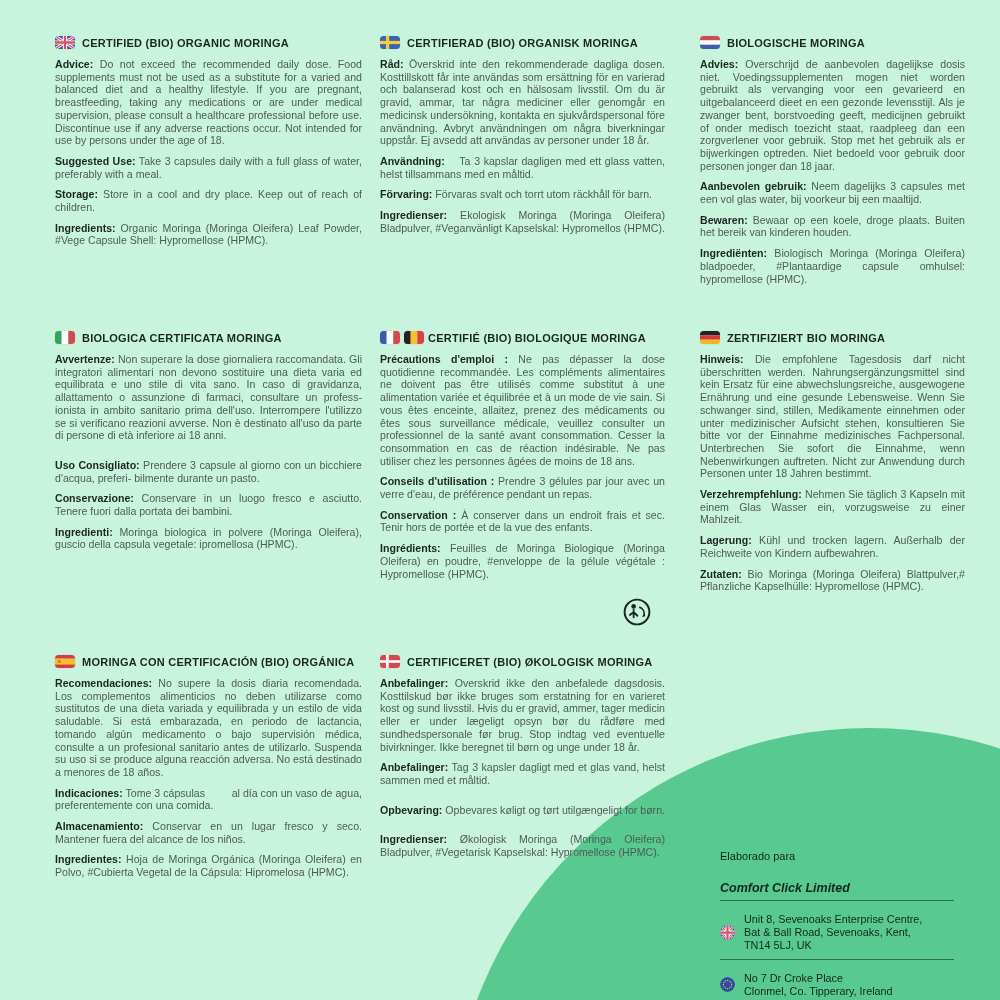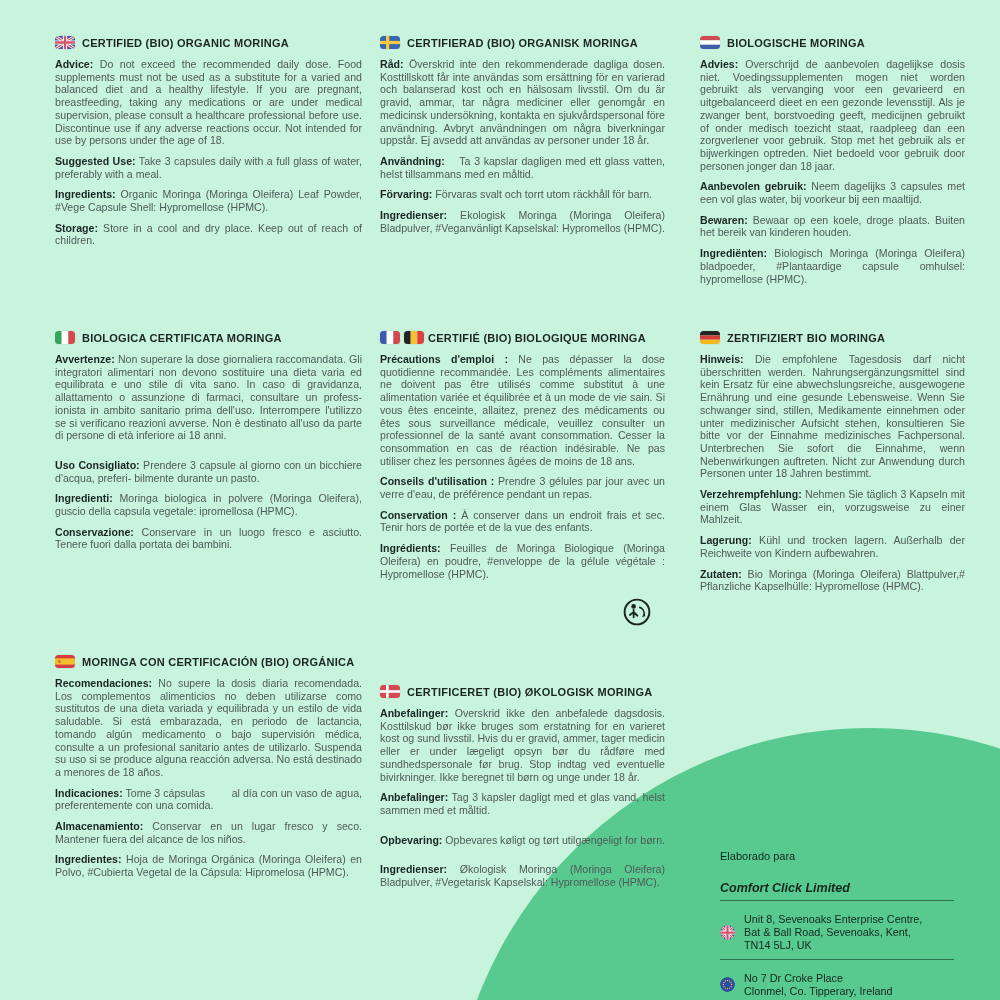--- a/index.html
+++ b/index.html
@@ -61,22 +61,22 @@
             <path d="M0,0 60,40 M60,0 0,40" stroke="#ffffff" stroke-width="9"></path>
             <path d="M0,0 60,40 M60,0 0,40" stroke="#d4556a" stroke-width="4"></path>
             <path d="M30,0 V40 M0,20 H60" stroke="#ffffff" stroke-width="13"></path>
             <path d="M30,0 V40 M0,20 H60" stroke="#d4556a" stroke-width="7"></path>
           </svg>
         </span>
       <h2>CERTIFIED (BIO) ORGANIC MORINGA</h2>
     </header>
     <p><b>Advice:</b> <span>Do not exceed the recommended daily dose. Food supplements must not be used as a substitute for a varied and balanced diet and a healthy lifestyle. If you are pregnant, breastfeeding, taking any medications or are under medical supervision, please consult a healthcare professional before use. Discontinue use if any adverse reactions occur. Not intended for use by persons under the age of 18.</span></p>
     <p><b>Suggested Use:</b> <span>Take 3 capsules daily with a full glass of water, preferably with a meal.</span></p>
+    <p><b>Storage:</b> <span>Store in a cool and dry place. Keep out of reach of children.</span></p>
     <p><b>Ingredients:</b> <span>Organic Moringa (Moringa Oleifera) Leaf Powder, #Vege Capsule Shell: Hypromellose (HPMC).</span></p>
-    <p><b>Storage:</b> <span>Store in a cool and dry place. Keep out of reach of children.</span></p>
   </section>
 
   <section class="panel" style="left:380px;top:36px;width:285px">
     <header class="sec-head">
       <span class="flag">
           <svg viewBox="0 0 20 13" preserveAspectRatio="none">
             <rect width="20" height="13" fill="#3a66b0"></rect>
             <rect x="6" width="3.2" height="13" fill="#f6c940"></rect>
             <rect y="4.9" width="20" height="3.2" fill="#f6c940"></rect>
           </svg>
@@ -112,22 +112,22 @@
           <svg viewBox="0 0 20 13" preserveAspectRatio="none">
             <rect width="6.7" height="13" fill="#35a55c"></rect>
             <rect x="6.7" width="6.6" height="13" fill="#ffffff"></rect>
             <rect x="13.3" width="6.7" height="13" fill="#d4494f"></rect>
           </svg>
         </span>
       <h2>BIOLOGICA CERTIFICATA MORINGA</h2>
     </header>
     <p><b>Avvertenze:</b> <span>Non superare la dose giornaliera raccomandata. Gli integratori alimentari non devono sostituire una dieta varia ed equilibrata e uno stile di vita sano. In caso di gravidanza, allattamento o assunzione di farmaci, consultare un profess- ionista in ambito sanitario prima dell'uso. Interrompere l'utilizzo se si verificano reazioni avverse. Non è destinato all'uso da parte di persone di età inferiore ai 18 anni.</span></p>
     <p class="mt-lg"><b>Uso Consigliato:</b> <span>Prendere 3 capsule al giorno con un bicchiere d'acqua, preferi- bilmente durante un pasto.</span></p>
+    <p><b>Conservazione:</b> <span>Conservare in un luogo fresco e asciutto. Tenere fuori dalla portata dei bambini.</span></p>
     <p><b>Ingredienti:</b> <span>Moringa biologica in polvere (Moringa Oleifera), guscio della capsula vegetale: ipromellosa (HPMC).</span></p>
-    <p><b>Conservazione:</b> <span>Conservare in un luogo fresco e asciutto. Tenere fuori dalla portata dei bambini.</span></p>
   </section>
 
   <section class="panel" style="left:380px;top:331px;width:285px">
     <header class="sec-head" style="gap:4px">
       <span class="flag">
           <svg viewBox="0 0 20 13" preserveAspectRatio="none">
             <rect width="6.7" height="13" fill="#3f5aa8"></rect>
             <rect x="6.7" width="6.6" height="13" fill="#ffffff"></rect>
             <rect x="13.3" width="6.7" height="13" fill="#d4494f"></rect>
           </svg>
@@ -174,21 +174,21 @@
           </svg>
         </span>
       <h2>MORINGA CON CERTIFICACIÓN (BIO) ORGÁNICA</h2>
     </header>
     <p><b>Recomendaciones:</b> <span>No supere la dosis diaria recomendada. Los complementos alimenticios no deben utilizarse como sustitutos de una dieta variada y equilibrada y un estilo de vida saludable. Si está embarazada, en periodo de lactancia, tomando algún medicamento o bajo supervisión médica, consulte a un profesional sanitario antes de utilizarlo. Suspenda su uso si se produce alguna reacción adversa. No está destinado a menores de 18 años.</span></p>
     <p><b>Indicaciones:</b> <span>Tome 3 cápsulas&nbsp;&nbsp;&nbsp;&nbsp;&nbsp;&nbsp;&nbsp;&nbsp; al día con un vaso de agua, preferentemente con una comida.</span></p>
     <p><b>Almacenamiento:</b> <span>Conservar en un lugar fresco y seco. Mantener fuera del alcance de los niños.</span></p>
     <p><b>Ingredientes:</b> <span>Hoja de Moringa Orgánica (Moringa Oleifera) en Polvo, #Cubierta Vegetal de la Cápsula: Hipromelosa (HPMC).</span></p>
   </section>
 
-  <section class="panel" style="left:380px;top:685px;width:285px">
+  <section class="panel" style="left:380px;top:655px;width:285px">
     <header class="sec-head">
       <span class="flag">
           <svg viewBox="0 0 20 13" preserveAspectRatio="none">
             <rect width="20" height="13" fill="#d6484f"></rect>
             <rect x="6" width="2.7" height="13" fill="#ffffff"></rect>
             <rect y="5.2" width="20" height="2.6" fill="#ffffff"></rect>
           </svg>
         </span>
       <h2>CERTIFICERET (BIO) ØKOLOGISK MORINGA</h2>
     </header>

